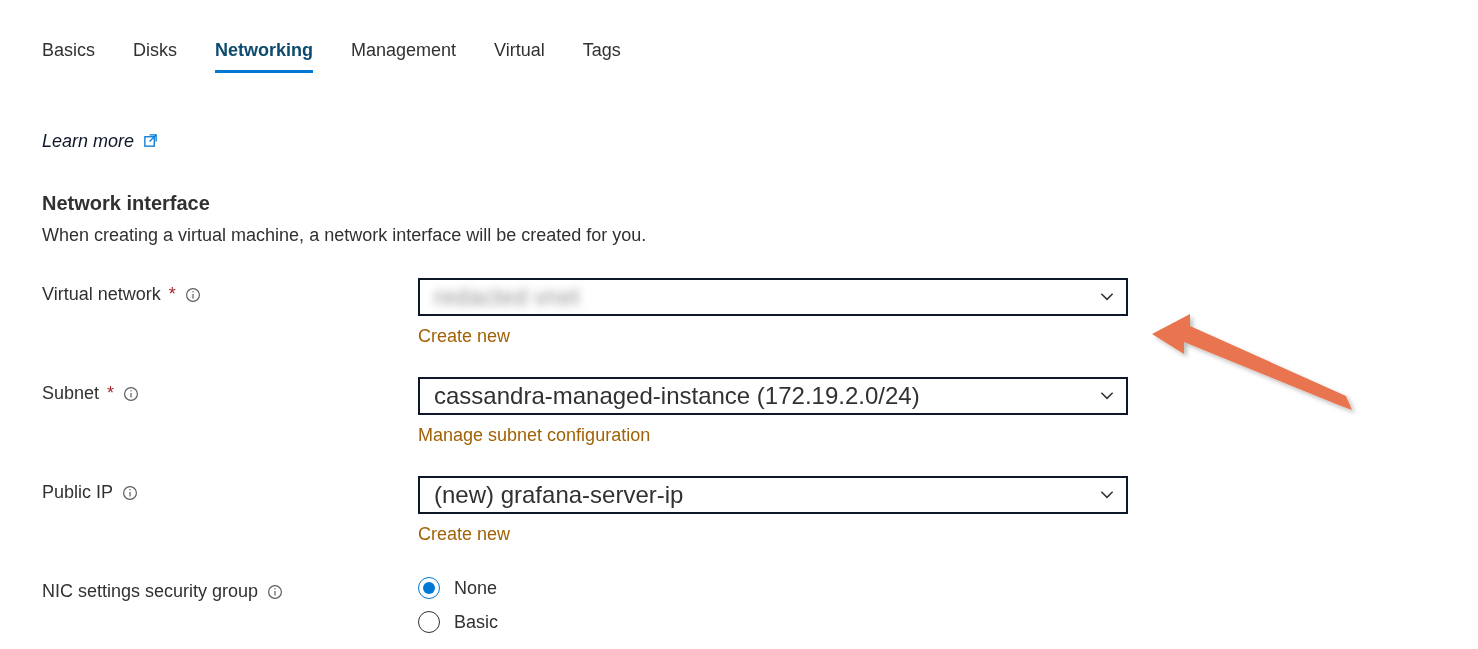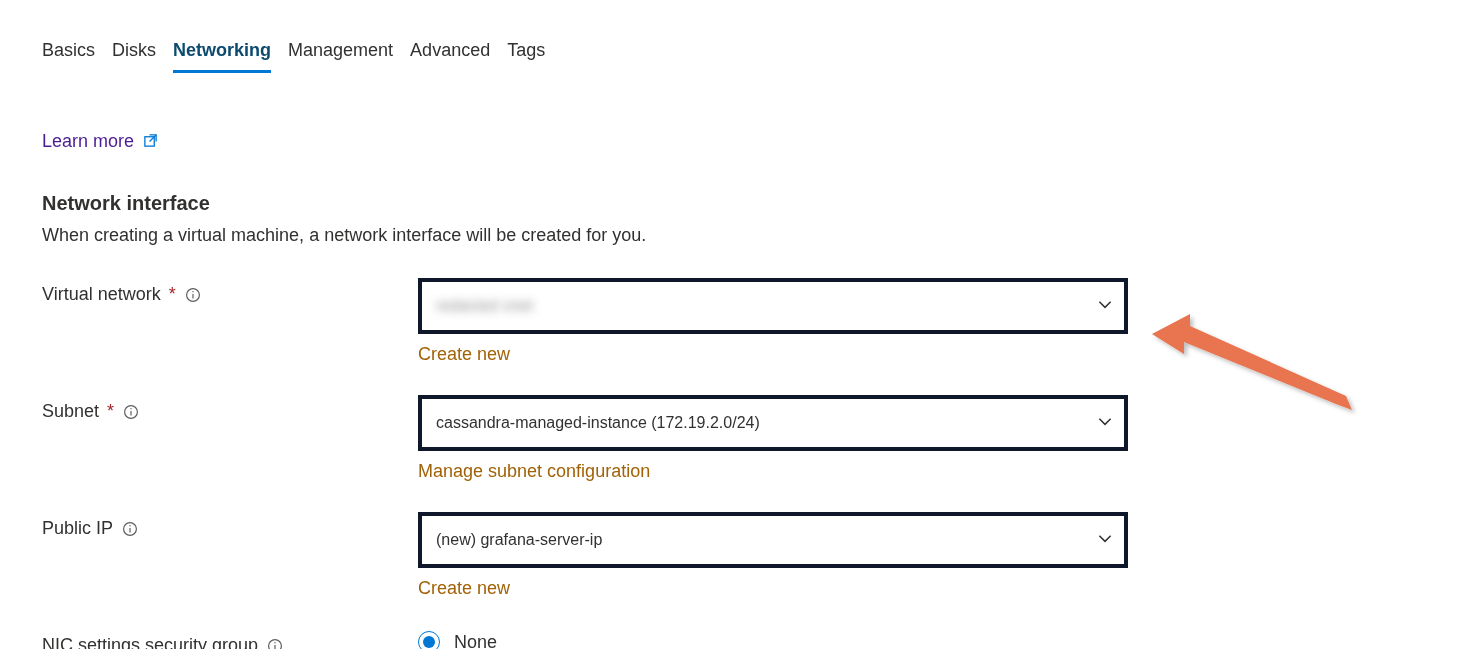--- a/index.html
+++ b/index.html
@@ -12,21 +12,21 @@
   }
   .page {
     width: 1478px;
     height: 649px;
     padding: 40px 42px 0 42px;
     position: relative;
   }
   
   .tabs {
     display: flex;
-    gap: 17px;
+    gap: 38px;
     border-bottom: none;
     margin-bottom: 28px;
   }
   .tab {
     font-size: 18px;
     color: #323130;
     padding-bottom: 12px;
     cursor: pointer;
     position: relative;
   }
@@ -42,23 +42,24 @@
     background: #0078d4;
   }
   
   .desc {
     font-size: 18px;
     line-height: 27px;
     color: #323130;
     max-width: 1060px;
   }
   .desc .link {
-    color: #4c1d95;
+    color: #0f172a;
     text-decoration: none;
     cursor: pointer;
+    font-style: italic;
   }
   .ext-icon {
     display: inline-block;
     vertical-align: -1px;
     margin-left: 4px;
   }
   
   .section-title {
     font-size: 20px;
     font-weight: 600;
@@ -92,27 +93,27 @@
     align-items: center;
     justify-content: center;
     width: 18px; height: 18px;
   }
   .form-control-col {
     width: 710px;
   }
   .select {
     position: relative;
     width: 100%;
-    height: 56px;
-    border: 4px solid #0f172a;
+    height: 38px;
+    border: 2px solid #0f172a;
     background: #ffffff;
     display: flex;
     align-items: center;
     padding: 0 40px 0 14px;
-    font-size: 16px;
+    font-size: 24px;
     cursor: pointer;
   }
   .select .chevron {
     position: absolute;
     right: 10px;
     top: 50%;
     transform: translateY(-50%);
   }
   .blurred {
     color: transparent;
@@ -166,21 +167,21 @@
 </head>
 <body>
 
 <div class="page">
 
   <div class="tabs">
     <div class="tab">Basics</div>
     <div class="tab">Disks</div>
     <div class="tab selected">Networking</div>
     <div class="tab">Management</div>
-    <div class="tab">Advanced</div>
+    <div class="tab">Virtual</div>
     <div class="tab">Tags</div>
   </div>
 
   <div class="desc">
     <br>
     <a class="link">
       <span>Learn more</span>
       <span class="ext-icon">
         <svg width="15" height="15" viewBox="0 0 16 16" fill="none" stroke="#0078d4" stroke-width="1.4">
           <rect x="2" y="4" width="10" height="10"></rect>

